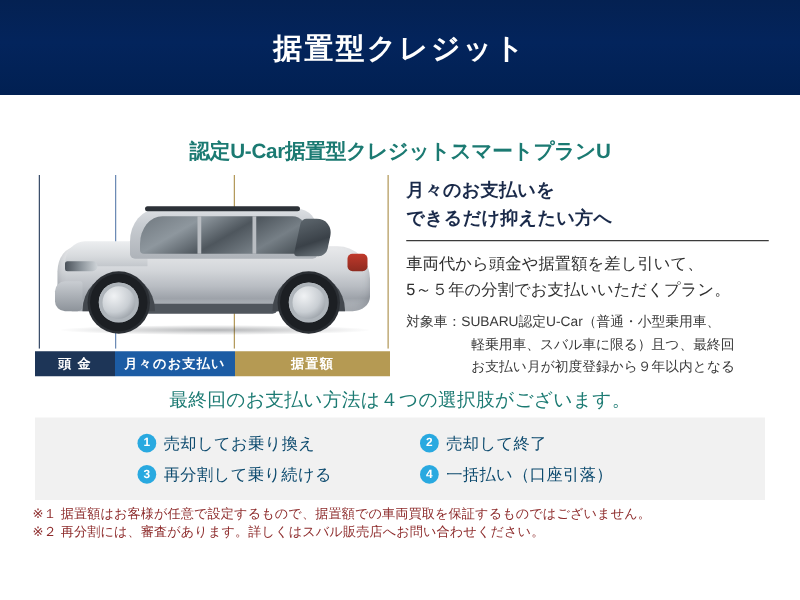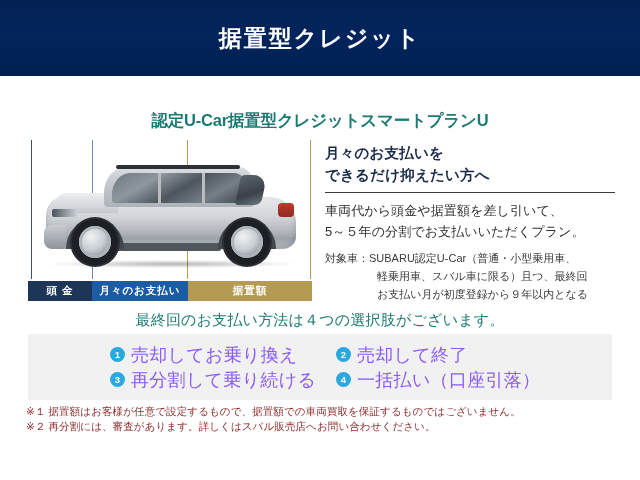--- a/index.html
+++ b/index.html
@@ -350,22 +350,22 @@
     color: #ffffff;
     font-size: 9.5px;
     font-weight: bold;
     display: flex;
     align-items: center;
     justify-content: center;
     line-height: 1;
   }
   .option-label {
     margin-left: 6px;
-    color: #8b5cf6;
-    font-size: 18px;
+    color: #0c4a6e;
+    font-size: 13px;
     letter-spacing: 0.3px;
     white-space: nowrap;
   }
 
   
   .footnotes {
     position: absolute;
     left: 26px;
     top: 404px;
     width: 600px;

